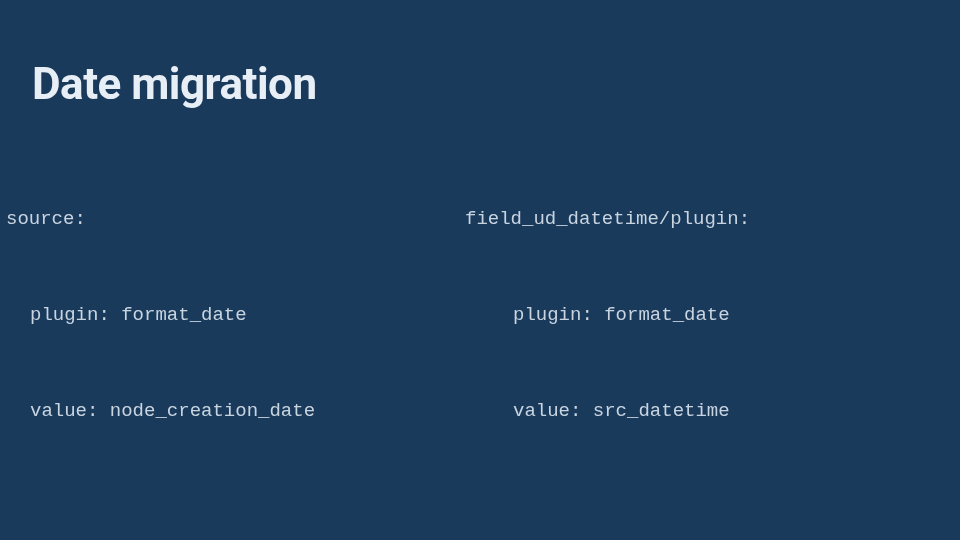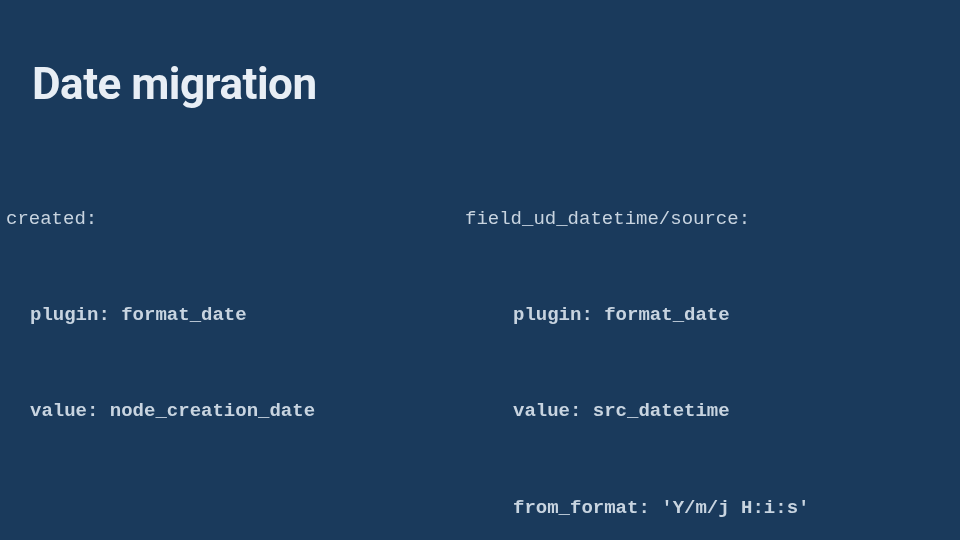--- a/index.html
+++ b/index.html
@@ -44,48 +44,46 @@
     }
     .col-right {
       padding-left: 0;
     }
     .block-header {
       margin-bottom: 28px;
     }
     .block-line {
       margin-bottom: 28px;
       padding-left: 24px;
-      font-weight: bold;
     }
     .block-line:last-child {
       margin-bottom: 0;
     }
     .col-right .block-line {
       padding-left: 48px;
     }
   </style>
 </head>
 <body>
 
 <div class="slide">
   <h1 class="title">Date migration</h1>
 
   <div class="columns">
     <div class="col col-left">
-      <div class="block-header">created:</div>
+      <div class="block-header">source:</div>
       <div class="block-line">plugin: format_date</div>
       <div class="block-line">value: node_creation_date</div>
       
       
       
     </div>
 
     <div class="col col-right">
-      <div class="block-header">field_ud_datetime/source:</div>
+      <div class="block-header">field_ud_datetime/plugin:</div>
       <div class="block-line">plugin: format_date</div>
       <div class="block-line">value: src_datetime</div>
-      <div class="block-line">from_format: 'Y/m/j H:i:s'</div>
       
       
       
     </div>
   </div>
 </div>
 
 </body></html>

